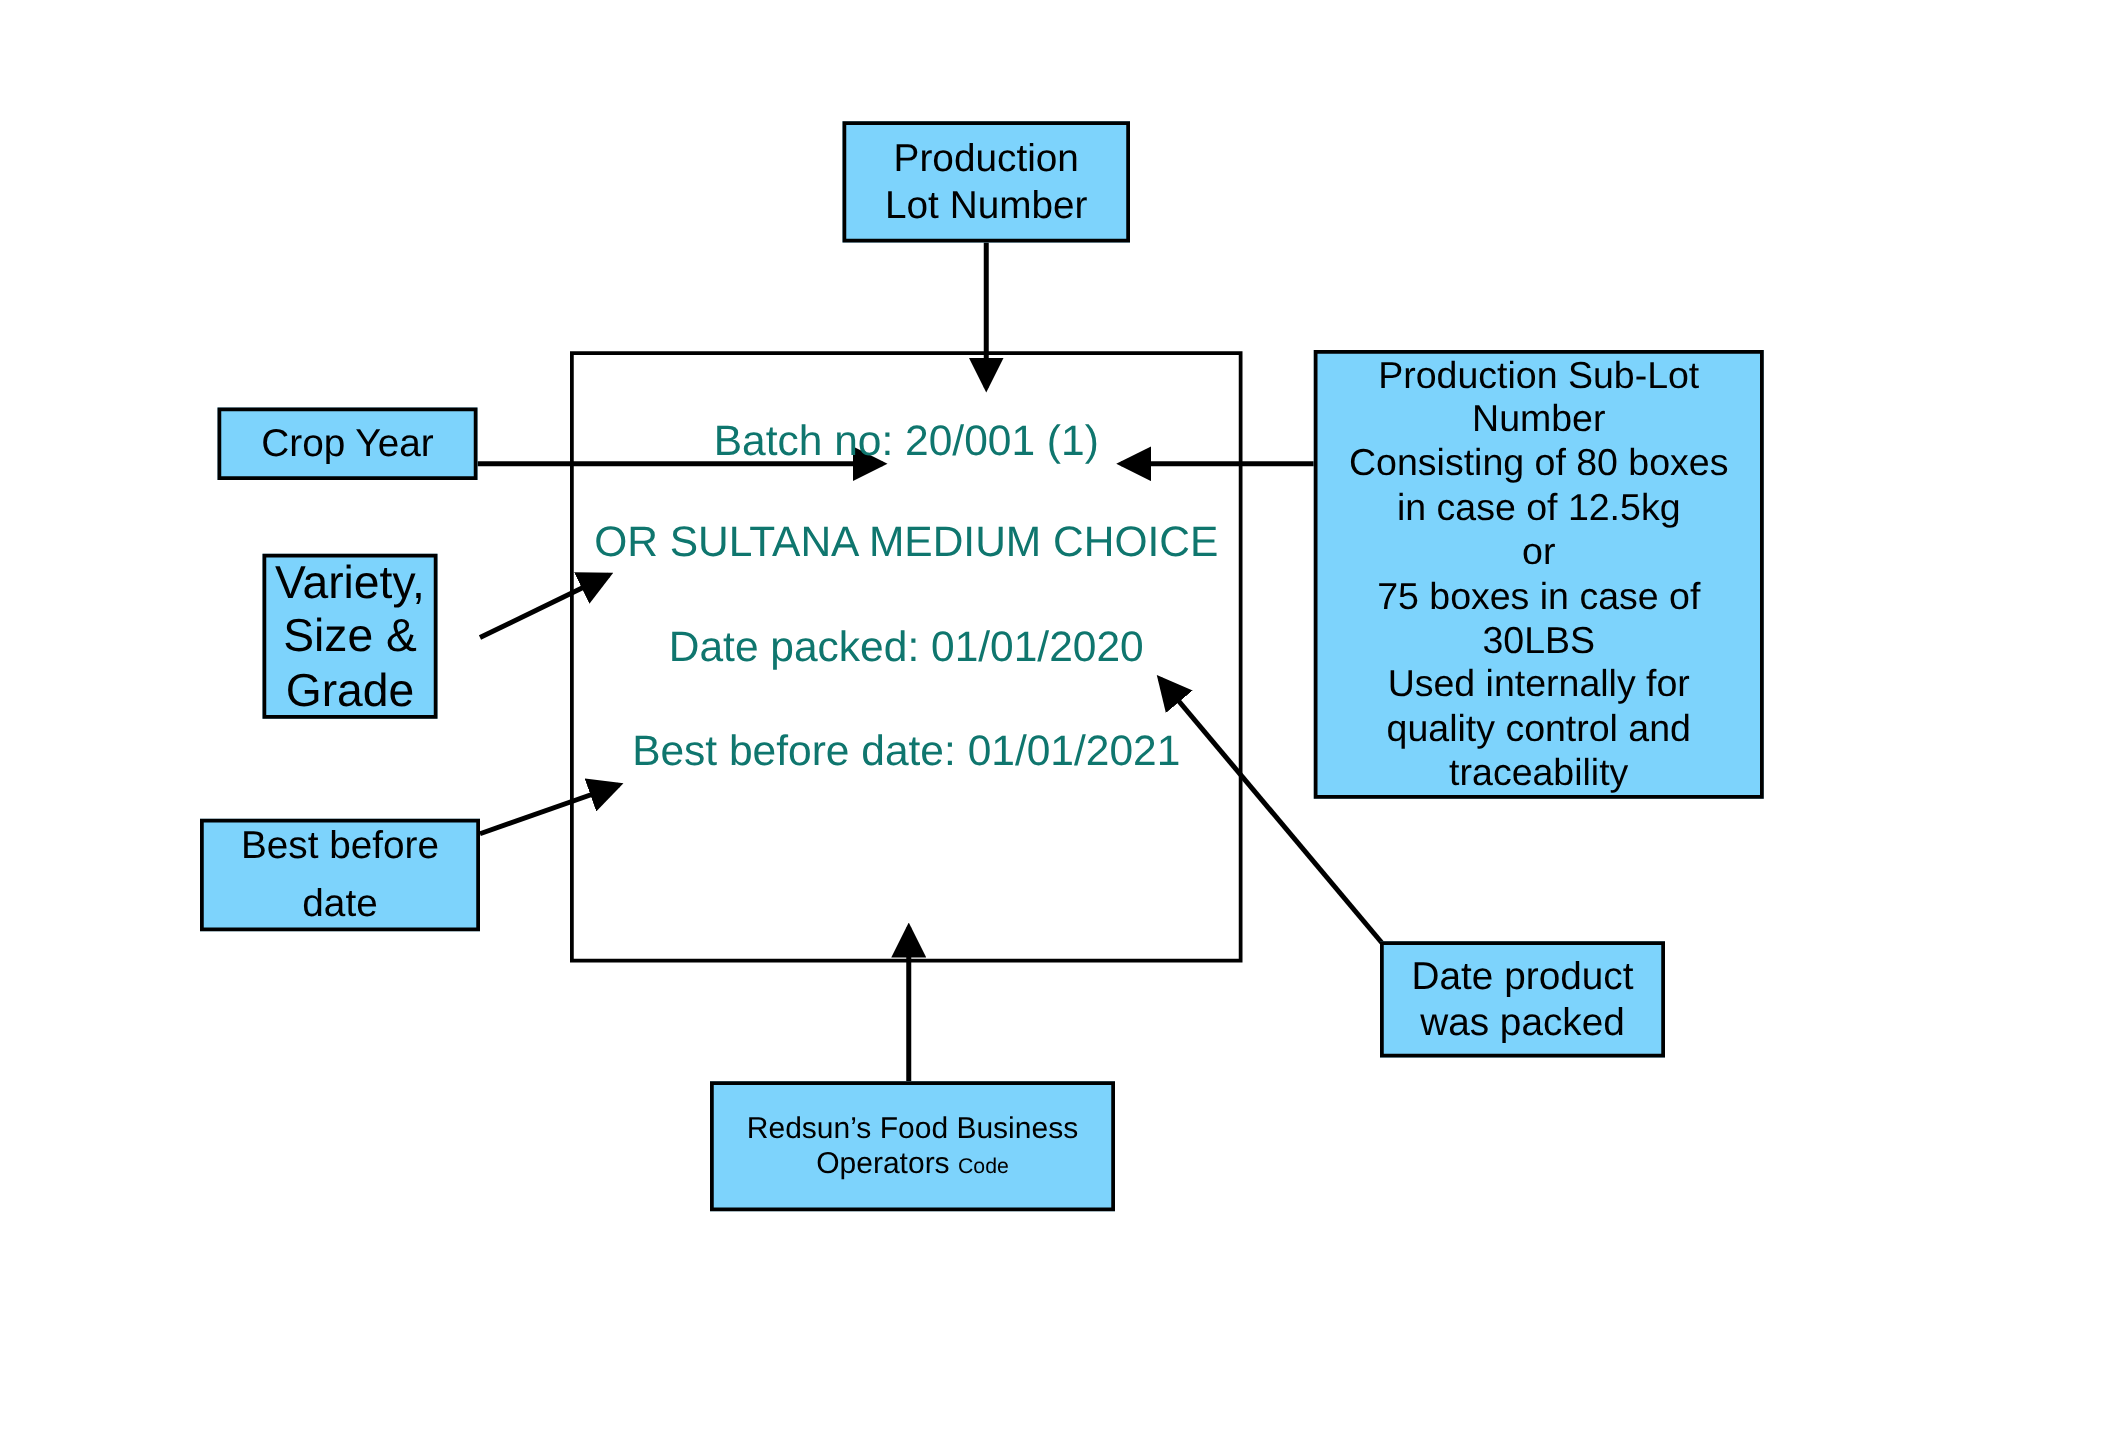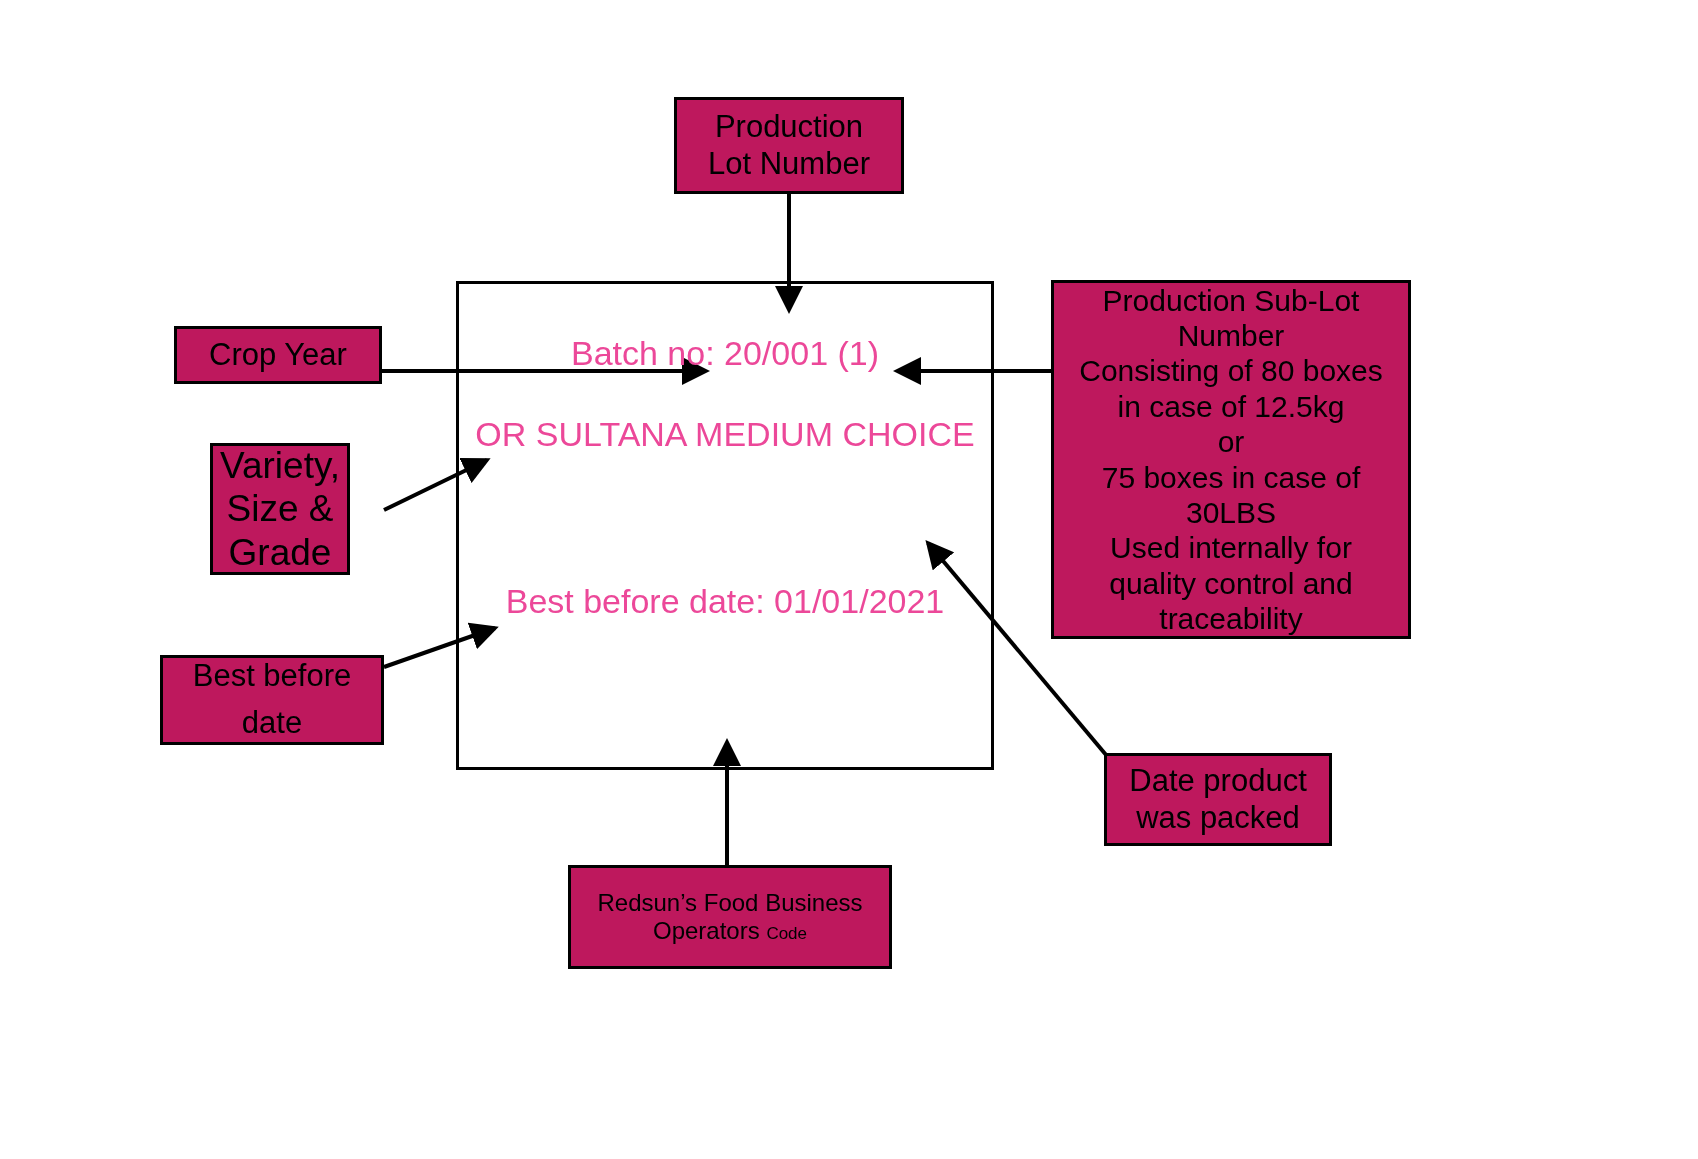--- a/index.html
+++ b/index.html
@@ -24,21 +24,21 @@
     left: 0;
     top: 0;
     width: 1698px;
     height: 1159px;
     pointer-events: none;
   }
   .box {
     position: absolute;
     box-sizing: border-box;
     border: 3px solid #000000;
-    background: #be185d;
+    background: #7dd3fc;
     display: flex;
     flex-direction: column;
     align-items: center;
     justify-content: center;
     text-align: center;
     line-height: 1.18;
   }
   .box .line {
     display: block;
     white-space: nowrap;
@@ -84,21 +84,21 @@
     position: absolute;
     left: 456px; top: 281px; width: 538px; height: 489px;
     box-sizing: border-box;
     border: 3px solid #000000;
     background: transparent;
   }
   .panel-text {
     position: absolute;
     white-space: nowrap;
     font-size: 34px;
-    color: #ec4899;
+    color: #0f766e;
     text-align: center;
   }
   #txt-batch     { left: 456px; width: 538px; top: 334px; }
   #txt-product   { left: 456px; width: 538px; top: 415px; }
   #txt-packed    { left: 456px; width: 538px; top: 499px; }
   #txt-bestbefore{ left: 456px; width: 538px; top: 582px; }
   #txt-fbo       { left: 456px; width: 538px; top: 665px; }
 </style>
 </head>
 <body>
@@ -126,20 +126,21 @@
 
     <line x1="727" y1="865" x2="727" y2="742" stroke="#000000" stroke-width="4" marker-end="url(#arrowhead)"></line>
   </svg>
 
   <div id="panel-label"></div>
 
   <div class="panel-text" id="txt-batch">Batch no: 20/001 (1)</div>
 
   <div class="panel-text" id="txt-product">OR SULTANA MEDIUM CHOICE</div>
 
+  <div class="panel-text" id="txt-packed">Date packed: 01/01/2020</div>
 
   <div class="panel-text" id="txt-bestbefore">Best before date: 01/01/2021</div>
 
 
   <div class="box label-box" id="box-production-lot">
     <span class="line">Production</span>
     <span class="line">Lot Number</span>
   </div>
 
   <div class="box label-box" id="box-crop-year">

